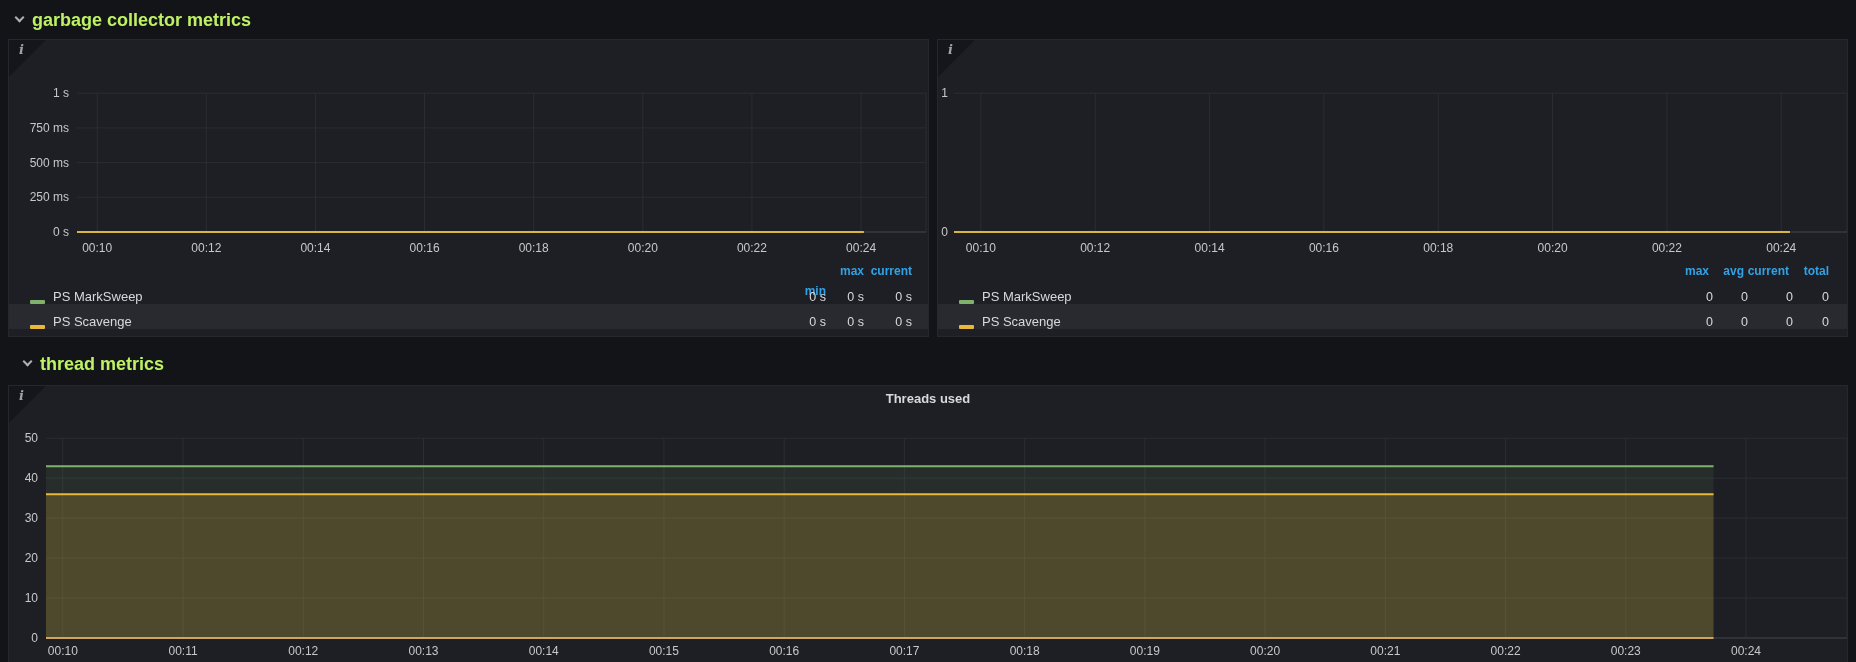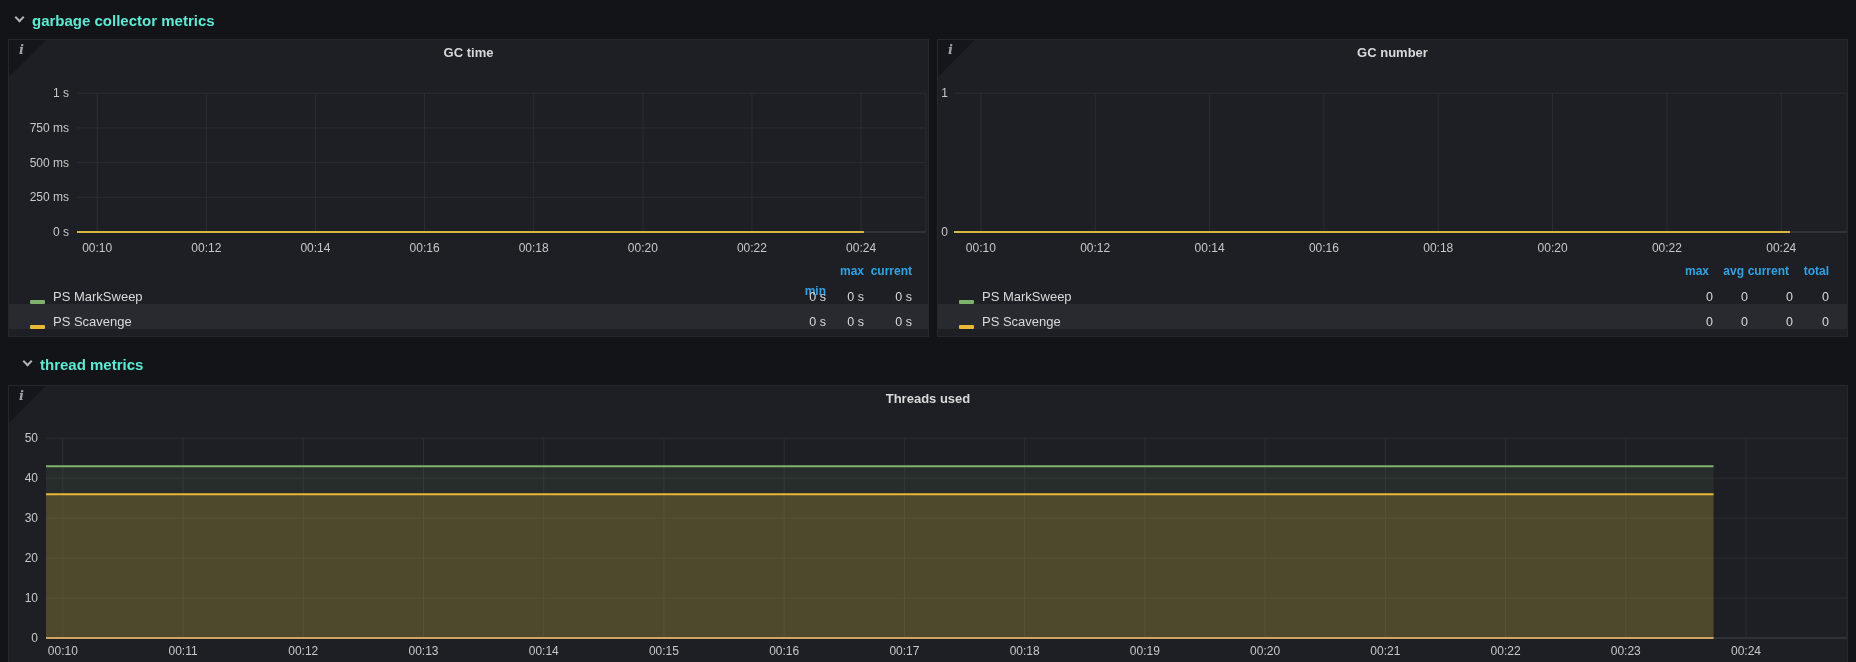--- a/index.html
+++ b/index.html
@@ -1,19 +1,19 @@
 <!DOCTYPE html>
 <html><head>
 <meta charset="utf-8">
 <style>
   *{margin:0;padding:0;box-sizing:border-box}
   html,body{width:1856px;height:662px;overflow:hidden;background:#131418;
     font-family:"Liberation Sans",sans-serif}
   .section-header{position:absolute;display:flex;align-items:center;gap:9px;
-    color:#5eead4;font-weight:bold;font-size:15px;cursor:pointer;height:24px}
+    color:#bef264;font-weight:bold;font-size:18px;cursor:pointer;height:24px}
   .chev{width:7px;height:7px;border-right:2px solid #aeb1b5;border-bottom:2px solid #aeb1b5;
     transform:rotate(45deg);margin-top:-5px}
   .panel{position:absolute;background:#1d1f24;border:1px solid #25272c}
   .panel-title{position:absolute;top:5px;left:0;right:0;text-align:center;color:#d8d9da;
     font-size:13px;font-weight:bold;cursor:pointer;z-index:3}
   .info-corner{position:absolute;top:0;left:0;width:37px;height:37px;overflow:hidden;cursor:pointer;z-index:4}
   .info-corner::before{content:"";position:absolute;top:0;left:0;width:0;height:0;
     border-top:37px solid #15161b;border-right:37px solid transparent}
   .info-i{position:absolute;top:2px;left:10px;color:#9fa3a8;
     font-family:"DejaVu Serif",serif;font-weight:bold;font-size:13px;font-style:italic}
@@ -35,21 +35,20 @@
 
 <div class="section-header" style="left:16px;top:8px">
   <span class="chev"></span>
   <span>garbage collector metrics</span>
 </div>
 
 <div class="panel" style="left: 8px; top: 39px; width: 921px; height: 298px;">
   <div class="info-corner">
     <span class="info-i">i</span>
   </div>
-  <div class="panel-title">GC time</div>
   <svg class="chart" width="921" height="298" viewBox="0 0 921 298">
       <line x1="88.18830334190227" x2="88.18830334190227" y1="53.26126126126127" y2="192" stroke="#2b2d33" stroke-width="1"></line>
       <text x="88.18830334190227" y="212" text-anchor="middle" fill="#c7c8c9" font-size="12px">00:10</text>
       <line x1="197.31426735218506" x2="197.31426735218506" y1="53.26126126126127" y2="192" stroke="#2b2d33" stroke-width="1"></line>
       <text x="197.31426735218506" y="212" text-anchor="middle" fill="#c7c8c9" font-size="12px">00:12</text>
       <line x1="306.4402313624678" x2="306.4402313624678" y1="53.26126126126127" y2="192" stroke="#2b2d33" stroke-width="1"></line>
       <text x="306.4402313624678" y="212" text-anchor="middle" fill="#c7c8c9" font-size="12px">00:14</text>
       <line x1="415.56619537275054" x2="415.56619537275054" y1="53.26126126126127" y2="192" stroke="#2b2d33" stroke-width="1"></line>
       <text x="415.56619537275054" y="212" text-anchor="middle" fill="#c7c8c9" font-size="12px">00:16</text>
       <line x1="524.6921593830334" x2="524.6921593830334" y1="53.26126126126127" y2="192" stroke="#2b2d33" stroke-width="1"></line>
@@ -96,21 +95,20 @@
         <div class="cell" style="width: 38px;">0 s</div>
         <div class="cell" style="width: 48px;">0 s</div>
       </div>
     </div>
 </div>
 
 <div class="panel" style="left: 937px; top: 39px; width: 911px; height: 298px;">
   <div class="info-corner">
     <span class="info-i">i</span>
   </div>
-  <div class="panel-title">GC number</div>
   <svg class="chart" width="911" height="298" viewBox="0 0 911 298">
       <line x1="42.870038412291976" x2="42.870038412291976" y1="53.26126126126127" y2="192" stroke="#2b2d33" stroke-width="1"></line>
       <text x="42.870038412291976" y="212" text-anchor="middle" fill="#c7c8c9" font-size="12px">00:10</text>
       <line x1="157.2106274007683" x2="157.2106274007683" y1="53.26126126126127" y2="192" stroke="#2b2d33" stroke-width="1"></line>
       <text x="157.2106274007683" y="212" text-anchor="middle" fill="#c7c8c9" font-size="12px">00:12</text>
       <line x1="271.5512163892446" x2="271.5512163892446" y1="53.26126126126127" y2="192" stroke="#2b2d33" stroke-width="1"></line>
       <text x="271.5512163892446" y="212" text-anchor="middle" fill="#c7c8c9" font-size="12px">00:14</text>
       <line x1="385.89180537772097" x2="385.89180537772097" y1="53.26126126126127" y2="192" stroke="#2b2d33" stroke-width="1"></line>
       <text x="385.89180537772097" y="212" text-anchor="middle" fill="#c7c8c9" font-size="12px">00:16</text>
       <line x1="500.23239436619724" x2="500.23239436619724" y1="53.26126126126127" y2="192" stroke="#2b2d33" stroke-width="1"></line>

